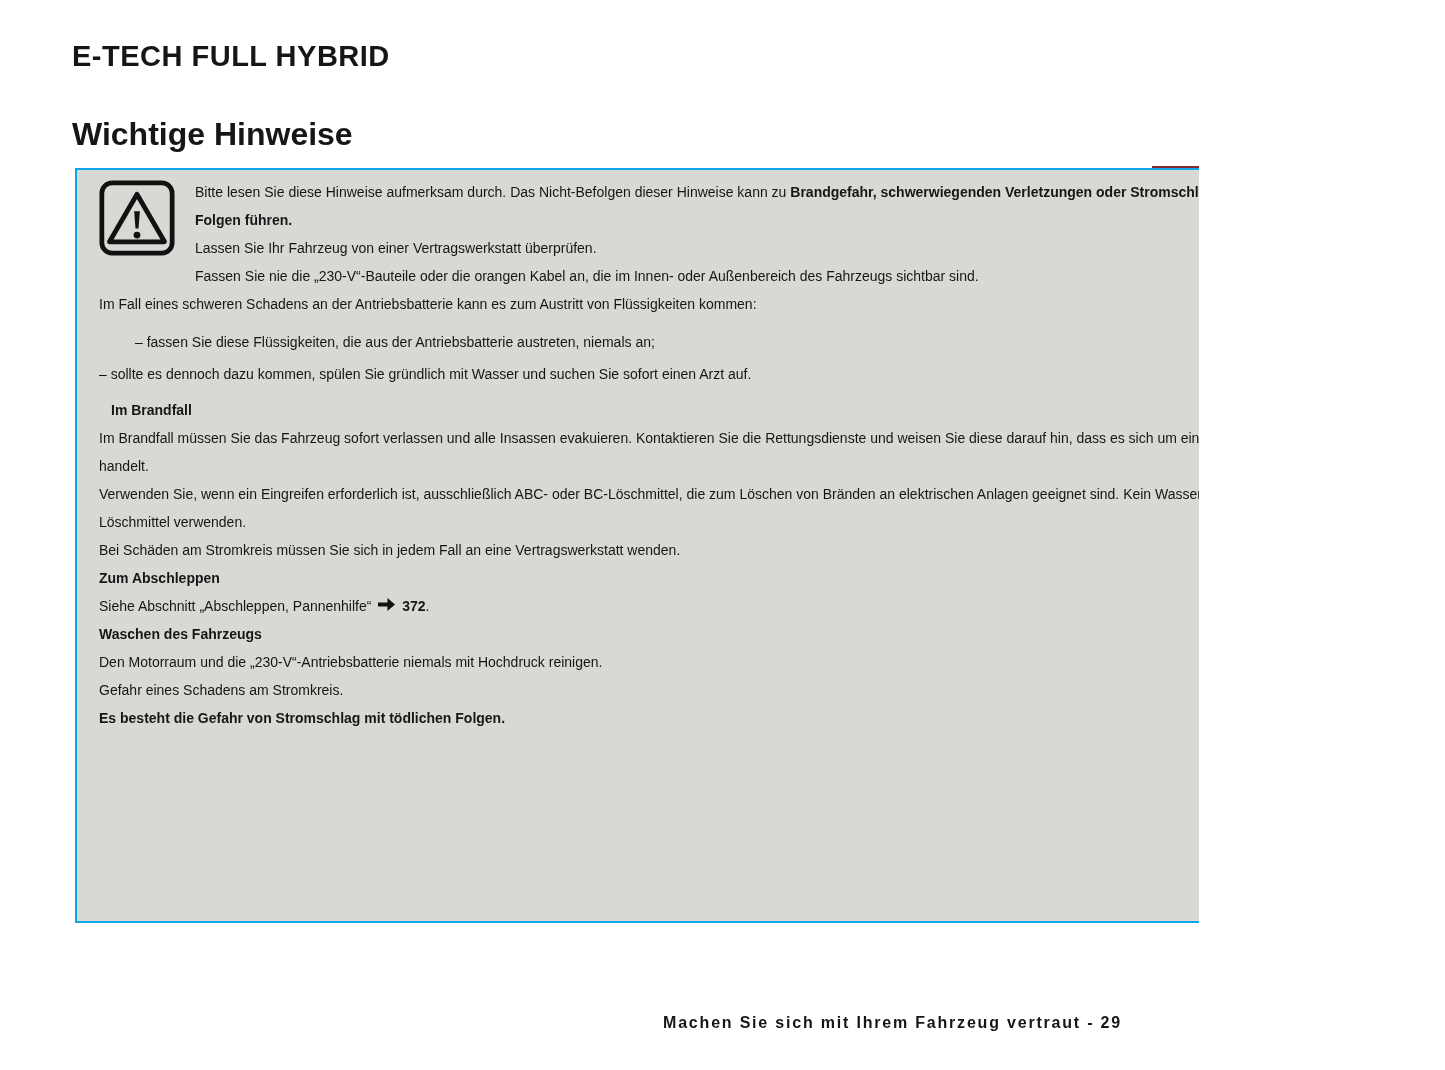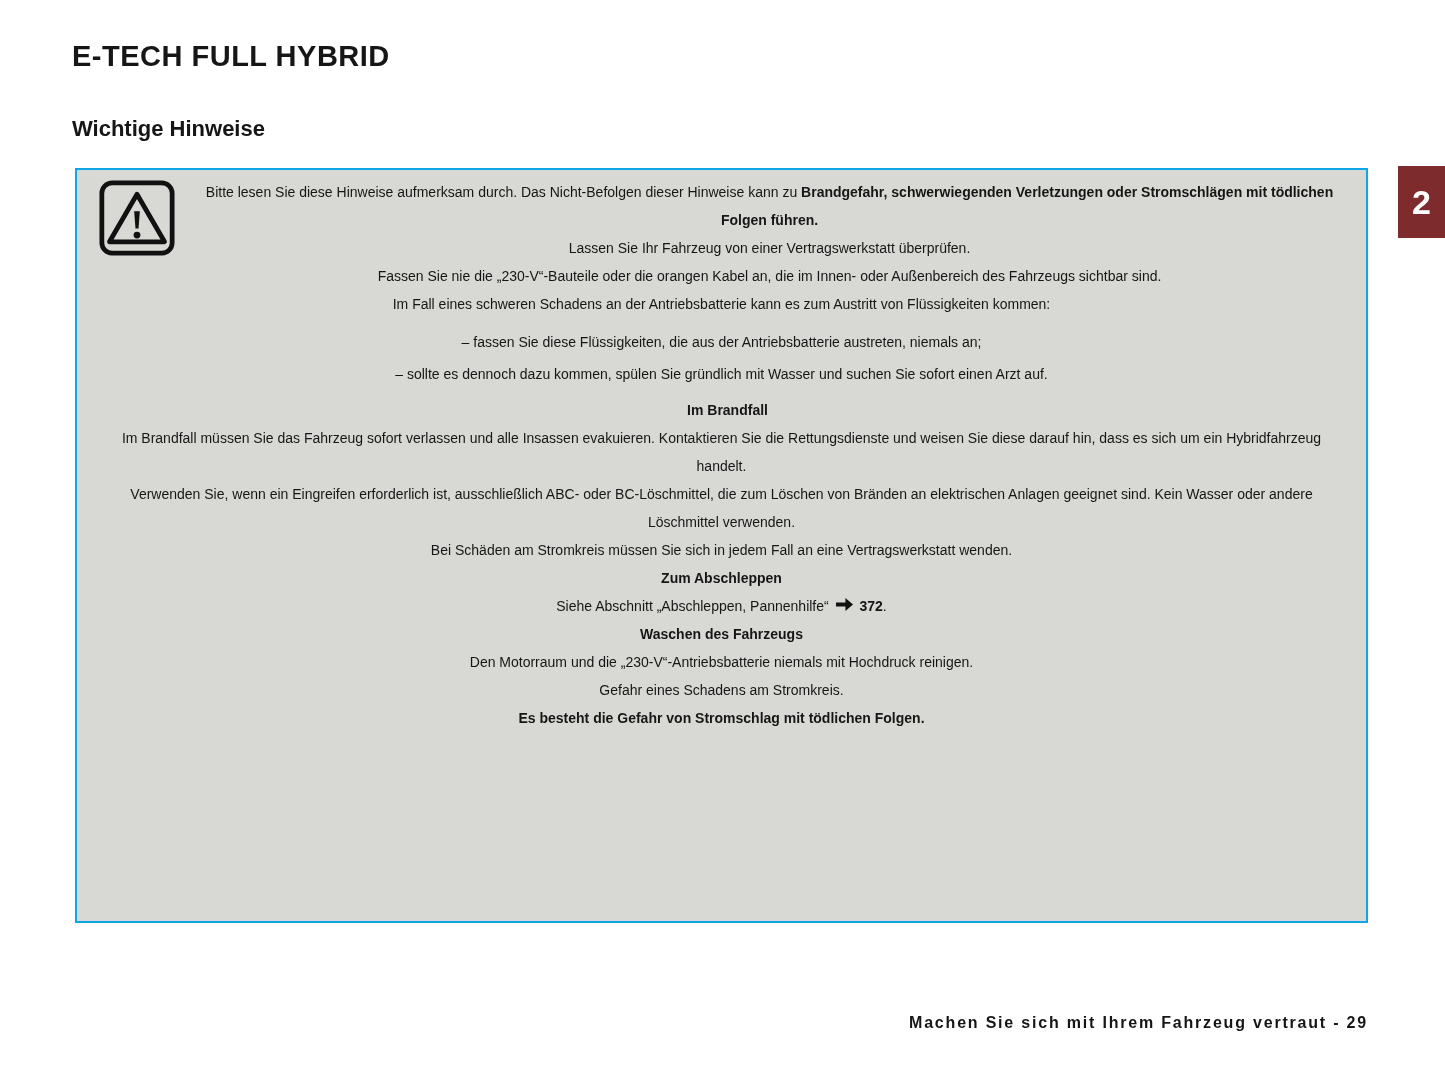--- a/index.html
+++ b/index.html
@@ -2,29 +2,29 @@
 <html><head>
 <meta charset="utf-8">
 <style>
   html, body { margin: 0; padding: 0; }
   body {
     width: 1445px; height: 1070px;
     background: #ffffff;
     font-family: "Liberation Sans", sans-serif;
     color: #161616;
   }
-  .page { position: relative; width: 1445px; height: 1070px; overflow: hidden; text-align: center; }
+  .page { position: relative; width: 1199px; height: 1070px; overflow: hidden; }
 
   .title {
     position: absolute; left: 72px; top: 40px;
     font-size: 29px; font-weight: bold; letter-spacing: 0.5px; margin: 0;
   }
   .subtitle {
     position: absolute; left: 72px; top: 116px;
-    font-size: 22px; font-weight: bold; margin: 0;
+    font-size: 32px; font-weight: bold; margin: 0;
   }
 
   .chapter-tab {
     position: absolute; right: 0; top: 166px;
     width: 47px; height: 72px;
     background: #7d2b2d; color: #ffffff;
     display: flex; align-items: center; justify-content: center;
     font-size: 34px; font-weight: bold;
   }
 
@@ -46,21 +46,21 @@
   }
   .warn-icon svg { display: block; width: 76px; height: 76px; }
 
   .warning-text p { margin: 0; }
   .warning-text .heading { font-weight: bold; }
   .warning-text .intro {}
   .warning-text .bullet {
     padding-left: 24px; text-indent: -24px;
     margin-top: 4px;
   }
-  .warning-text .body + .bullet { margin-top: 10px; }
+  .warning-text .body + .bullet { margin-top: 10px; margin-left: 36px; }
   .warning-text .bullet + .heading { margin-top: 8px; margin-left: 12px; }
   .warning-text .bold-line { font-weight: bold; }
   .warning-text .b { font-weight: bold; }
 
   .ref-arrow { display: inline-block; vertical-align: -2px; margin: 0 2px; }
   .ref-arrow svg { display: block; }
 
   .footer {
     position: absolute; right: 77px; top: 1014px;
     font-size: 16px; font-weight: bold; letter-spacing: 1.8px;

